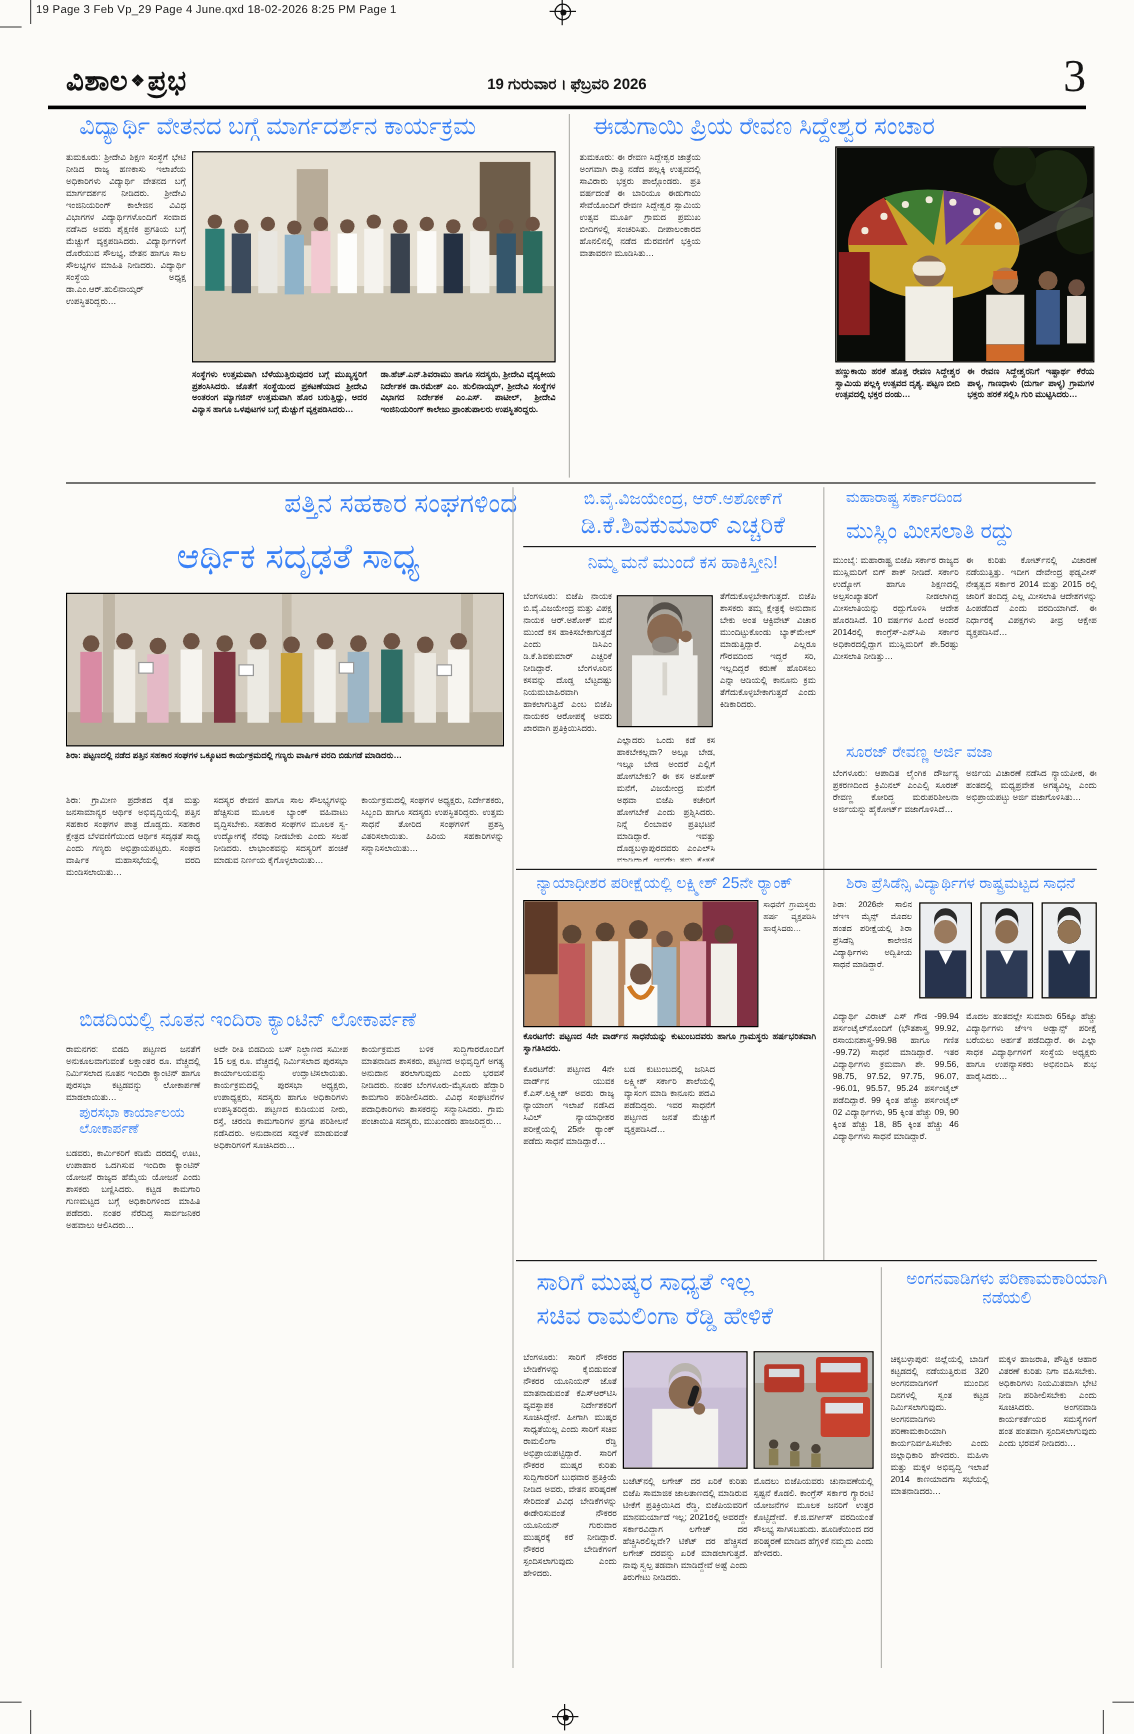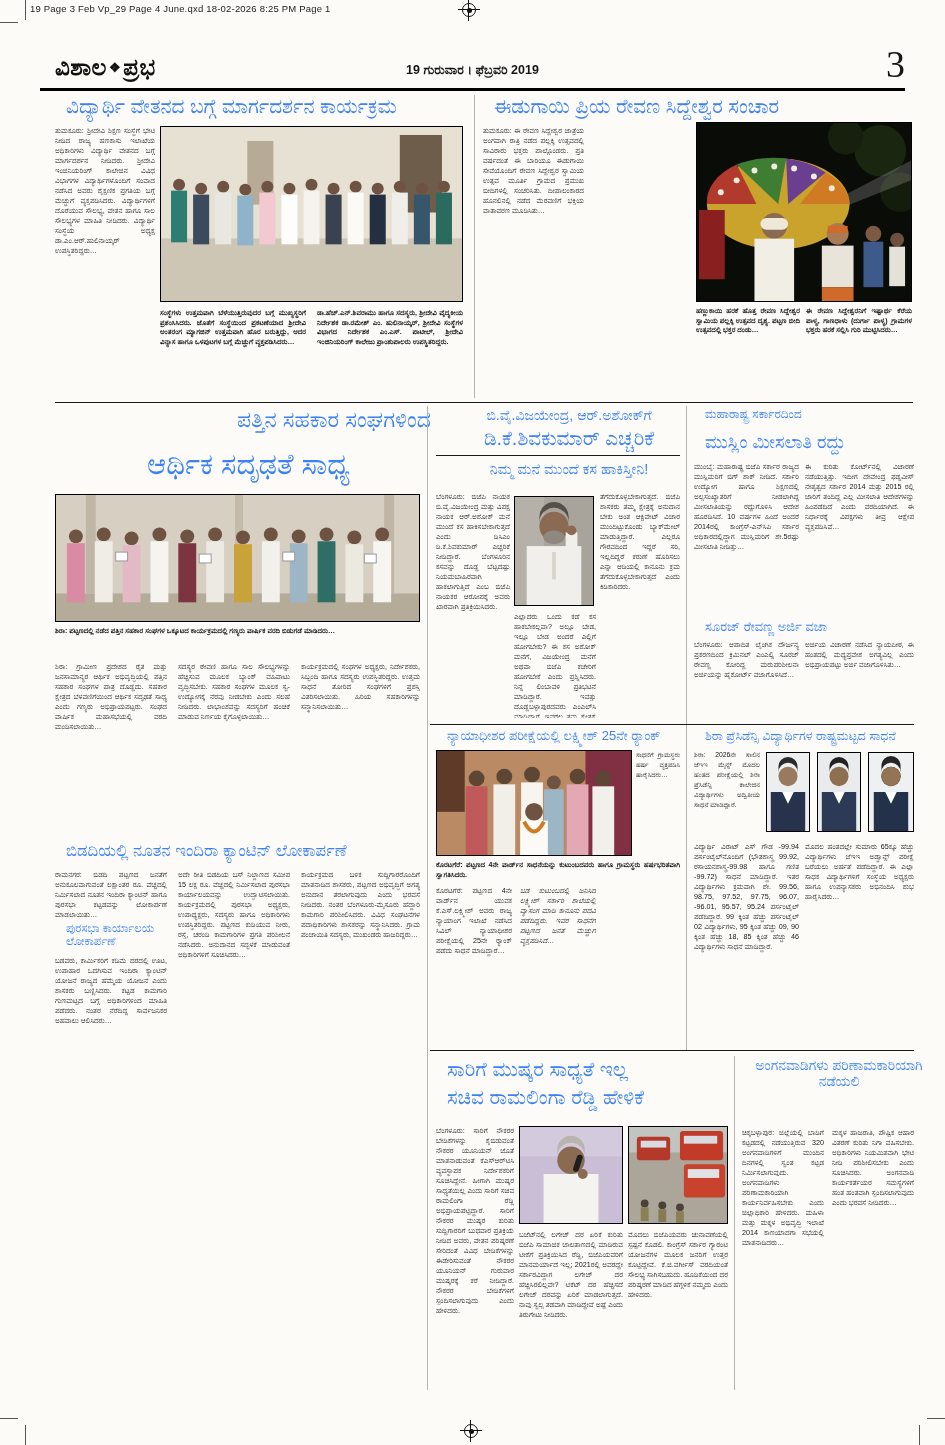--- a/index.html
+++ b/index.html
@@ -45,21 +45,21 @@
   <div class="abs mark" style="left:927px;top:1418px;width:18px;height:1px;"></div>
   <div class="abs mark" style="left:25px;top:1425px;width:1px;height:20px;"></div>
   <div class="abs mark" style="left:919px;top:1425px;width:1px;height:20px;"></div>
   <div class="abs reg" style="left:464px;top:1424px;">
       <i></i>
     </div>
 
   <div class="abs logo" style="left:55px;top:54px;">
     <span>ವಿಶಾಲ</span><span class="orn">❖</span><span>ಪ್ರಭ</span>
   </div>
-  <div class="abs dateline" style="top:63px;">19 ಗುರುವಾರ । ಫೆಬ್ರವರಿ 2019</div>
+  <div class="abs dateline" style="top:63px;">19 ಗುರುವಾರ । ಫೆಬ್ರವರಿ 2026</div>
   <div class="abs pageno" style="right:40px;top:42px;">3</div>
   <div class="abs mastrule" style="left:40px;top:88px;width:865px;height:3px;"></div>
 
   <div class="abs hl" style="left:55px;top:95px;width:418px;font-size:20px;">ವಿದ್ಯಾರ್ಥಿ ವೇತನದ ಬಗ್ಗೆ ಮಾರ್ಗದರ್ಶನ ಕಾರ್ಯಕ್ರಮ</div>
   <div class="abs bt" style="left:55px;top:126px;width:100px;height:272px;">ತುಮಕೂರು: ಶ್ರೀದೇವಿ ಶಿಕ್ಷಣ ಸಂಸ್ಥೆಗೆ ಭೇಟಿ ನೀಡಿದ ರಾಜ್ಯ ಹಣಕಾಸು ಇಲಾಖೆಯ ಅಧಿಕಾರಿಗಳು ವಿದ್ಯಾರ್ಥಿ ವೇತನದ ಬಗ್ಗೆ ಮಾರ್ಗದರ್ಶನ ನೀಡಿದರು. ಶ್ರೀದೇವಿ ಇಂಜಿನಿಯರಿಂಗ್ ಕಾಲೇಜಿನ ವಿವಿಧ ವಿಭಾಗಗಳ ವಿದ್ಯಾರ್ಥಿಗಳೊಂದಿಗೆ ಸಂವಾದ ನಡೆಸಿದ ಅವರು ಶೈಕ್ಷಣಿಕ ಪ್ರಗತಿಯ ಬಗ್ಗೆ ಮೆಚ್ಚುಗೆ ವ್ಯಕ್ತಪಡಿಸಿದರು. ವಿದ್ಯಾರ್ಥಿಗಳಿಗೆ ದೊರೆಯುವ ಸೌಲಭ್ಯ, ವೇತನ ಹಾಗೂ ಸಾಲ ಸೌಲಭ್ಯಗಳ ಮಾಹಿತಿ ನೀಡಿದರು. ವಿದ್ಯಾರ್ಥಿ ಸಂಸ್ಥೆಯ ಅಧ್ಯಕ್ಷ ಡಾ.ಎಂ.ಆರ್.ಹುಲಿನಾಯ್ಕರ್ ಉಪಸ್ಥಿತರಿದ್ದರು…</div>
   <div class="abs photo" style="left:160px;top:126px;width:303px;height:176px;">
     <svg viewBox="0 0 300 175" preserveAspectRatio="none">
       <rect width="300" height="175" fill="#e7e1d4"></rect>
         <rect y="112" width="300" height="63" fill="#cdc6b4"></rect>
       <rect x="238" y="8" width="42" height="78" fill="#6e5d4a"></rect>
@@ -243,21 +243,21 @@
           <rect x="157" y="36" width="22" height="70" fill="#f2f0ea"></rect>
         <circle cx="98" cy="62" r="9" fill="#6e5343"></circle>
           <rect x="84" y="71" width="28" height="35" fill="#fbfaf6"></rect>
         <path d="M88 72 Q98 92 108 72" stroke="#d07a23" stroke-width="4" fill="none"></path>
       </g>
     </svg>
   </div>
   <div class="abs bt" style="left:636px;top:750px;width:44px;height:106px;font-size:6.6px;">ಸಾಧನೆಗೆ ಗ್ರಾಮಸ್ಥರು ಹರ್ಷ ವ್ಯಕ್ತಪಡಿಸಿ ಹಾರೈಸಿದರು…</div>
   <div class="abs cap" style="left:436px;top:860px;width:244px;height:22px;">ಕೊರಟಗೆರೆ: ಪಟ್ಟಣದ 4ನೇ ವಾರ್ಡ್‌ನ ಸಾಧನೆಯನ್ನು ಕುಟುಂಬದವರು ಹಾಗೂ ಗ್ರಾಮಸ್ಥರು ಹರ್ಷಭರಿತವಾಗಿ ಸ್ವಾಗತಿಸಿದರು.</div>
   <div class="abs bt" style="left:436px;top:886px;width:76px;height:162px;">ಕೊರಟಗೆರೆ: ಪಟ್ಟಣದ 4ನೇ ವಾರ್ಡ್‌ನ ಯುವಕ ಕೆ.ಎಸ್.ಲಕ್ಷ್ಮೀಶ್ ಅವರು ರಾಜ್ಯ ನ್ಯಾಯಾಂಗ ಇಲಾಖೆ ನಡೆಸಿದ ಸಿವಿಲ್ ನ್ಯಾಯಾಧೀಶರ ಪರೀಕ್ಷೆಯಲ್ಲಿ 25ನೇ ರ‍್ಯಾಂಕ್ ಪಡೆದು ಸಾಧನೆ ಮಾಡಿದ್ದಾರೆ…</div>
-  <div class="abs bt" style="left:520px;top:886px;width:76px;height:162px;font-style:italic;">ಬಡ ಕುಟುಂಬದಲ್ಲಿ ಜನಿಸಿದ ಲಕ್ಷ್ಮೀಶ್ ಸರ್ಕಾರಿ ಶಾಲೆಯಲ್ಲಿ ವ್ಯಾಸಂಗ ಮಾಡಿ ಕಾನೂನು ಪದವಿ ಪಡೆದಿದ್ದರು. ಇವರ ಸಾಧನೆಗೆ ಪಟ್ಟಣದ ಜನತೆ ಮೆಚ್ಚುಗೆ ವ್ಯಕ್ತಪಡಿಸಿದೆ…</div>
+  <div class="abs bt" style="left:520px;top:886px;width:76px;height:162px;">ಬಡ ಕುಟುಂಬದಲ್ಲಿ ಜನಿಸಿದ ಲಕ್ಷ್ಮೀಶ್ ಸರ್ಕಾರಿ ಶಾಲೆಯಲ್ಲಿ ವ್ಯಾಸಂಗ ಮಾಡಿ ಕಾನೂನು ಪದವಿ ಪಡೆದಿದ್ದರು. ಇವರ ಸಾಧನೆಗೆ ಪಟ್ಟಣದ ಜನತೆ ಮೆಚ್ಚುಗೆ ವ್ಯಕ್ತಪಡಿಸಿದೆ…</div>
 
   <div class="abs hl" style="left:694px;top:729px;width:220px;font-size:12.5px;">ಶಿರಾ ಪ್ರೆಸಿಡೆನ್ಸಿ ವಿದ್ಯಾರ್ಥಿಗಳ ರಾಷ್ಟ್ರಮಟ್ಟದ ಸಾಧನೆ</div>
   <div class="abs bt" style="left:694px;top:750px;width:66px;height:88px;font-size:6.8px;">ಶಿರಾ: 2026ನೇ ಸಾಲಿನ ಜೆಇಇ ಮೈನ್ಸ್ ಮೊದಲ ಹಂತದ ಪರೀಕ್ಷೆಯಲ್ಲಿ ಶಿರಾ ಪ್ರೆಸಿಡೆನ್ಸಿ ಕಾಲೇಜಿನ ವಿದ್ಯಾರ್ಥಿಗಳು ಅದ್ವಿತೀಯ ಸಾಧನೆ ಮಾಡಿದ್ದಾರೆ.</div>
   <div class="abs photo" style="left:766px;top:752px;width:44px;height:80px;">
     <svg viewBox="0 0 44 80" preserveAspectRatio="none">
         <rect width="44" height="80" fill="#eceef0"></rect>
         <circle cx="22" cy="24" r="10" fill="#9a7a5e"></circle>
         <path d="M12 20 A10 10 0 0 1 32 20 L32 14 A10 10 0 0 0 12 14 Z" fill="#2b2b2b"></path>
         <rect x="4" y="40" width="36" height="40" fill="#27334d"></rect>
         <polygon points="22,40 16,40 22,52 28,40" fill="#ffffff"></polygon>

